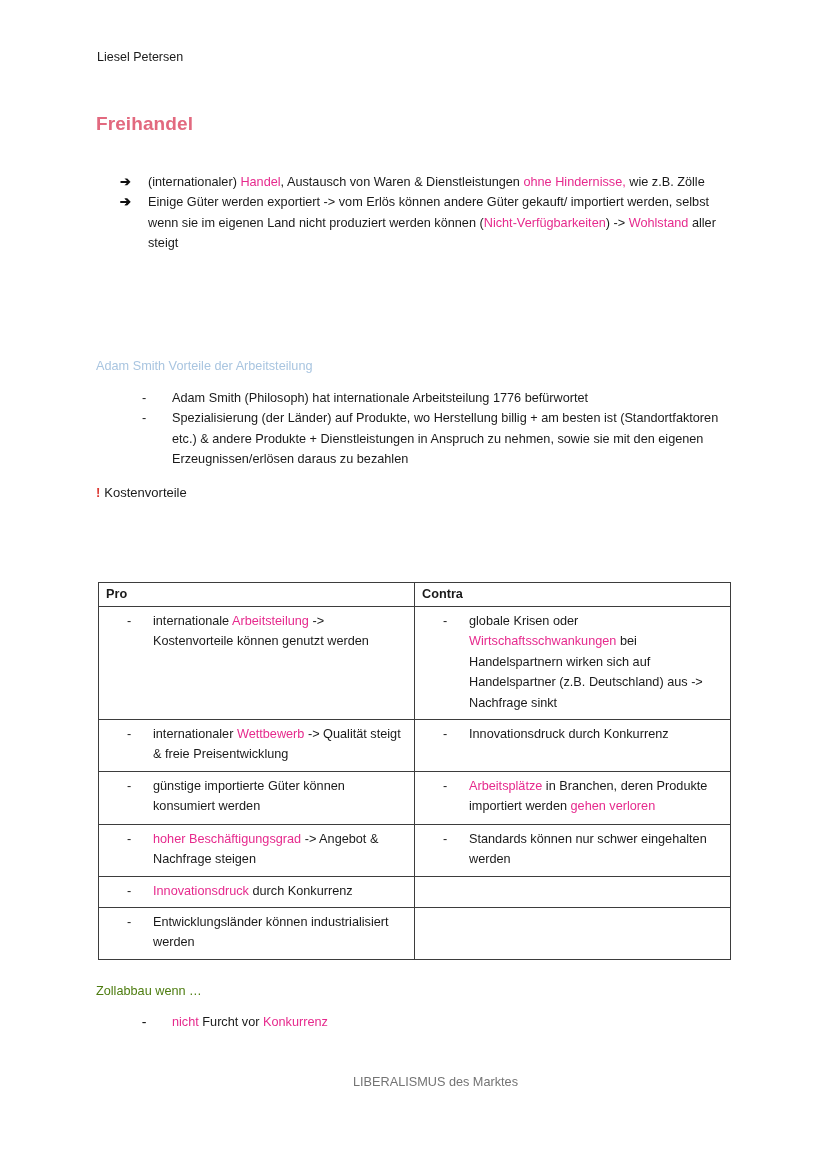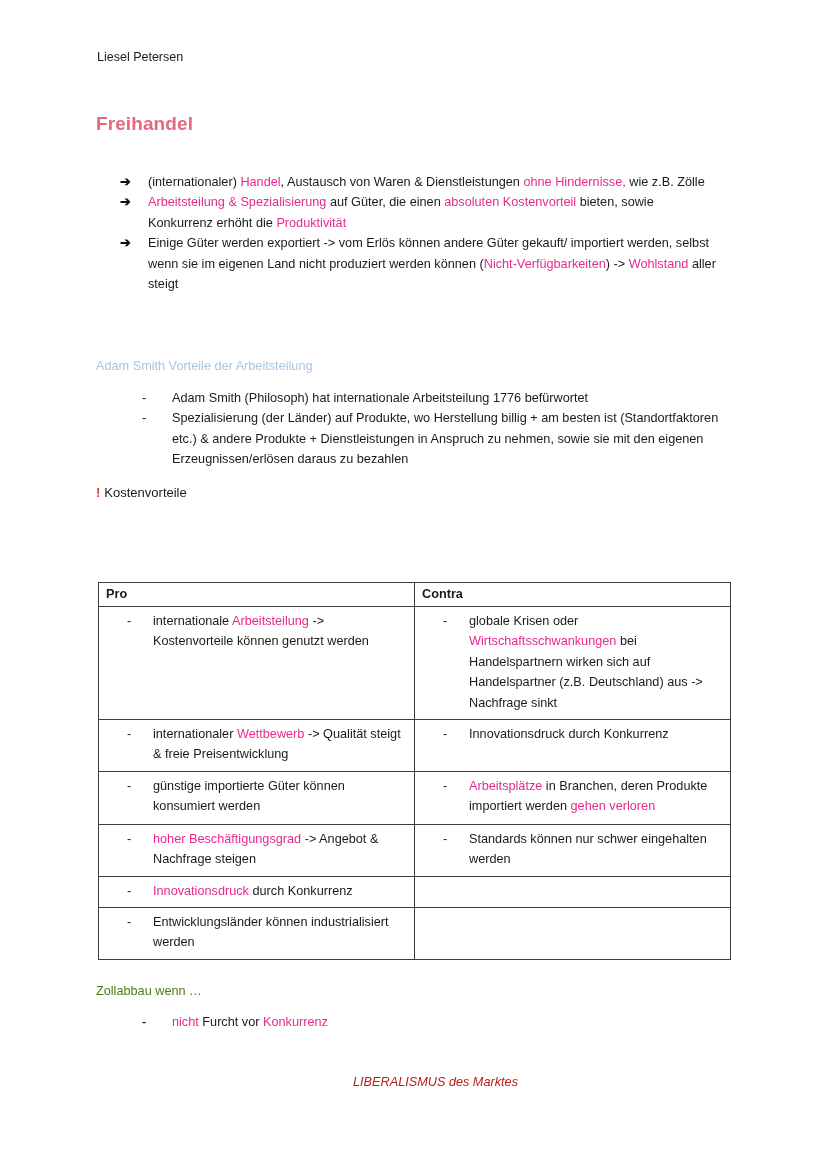--- a/index.html
+++ b/index.html
@@ -132,22 +132,21 @@
     color: #4d7c0f;
   }
 
   
   .closing-line {
     position: absolute;
     left: 353px;
     top: 1072px;
     font-size: 12.7px;
     line-height: 20px;
-    color: #b91c1c;
-    font-style: italic;
+    color: #737373;
   }
 
   
   .procontra-table {
     position: absolute;
     left: 98px;
     top: 582px;
     width: 632px;
     border-collapse: collapse;
     table-layout: fixed;
@@ -201,21 +200,21 @@
 <body>
 
 <div class="page">
 
   <div class="author">Liesel Petersen</div>
 
   <h1 class="doc-title">Freihandel</h1>
 
   <ul class="arrow-list" id="intro-list">
       <li><span class="arrow-glyph">➔</span><span><span>(internationaler) </span><span class="hl-magenta">Handel</span><span>, Austausch von Waren &amp; Dienstleistungen </span><span class="hl-magenta">ohne Hindernisse,</span><span> wie z.B. Zölle</span></span></li>
-      <li><span class="arrow-glyph">➔</span><span><span class="hl-magenta">Arbeitsteilung &amp; Spezialisierung</span><span> auf Güter, die einen </span><span class="hl-magenta">absoluten Kostenvorteil</span><span> bieten, sowie Konkurrenz erhöht die </span><span class="hl-magenta">Produktivität</span></span></li>
+      <li><span class="arrow-glyph">➔</span></li>
       <li><span class="arrow-glyph">➔</span><span><span>Einige Güter werden exportiert -&gt; vom Erlös können andere Güter gekauft/ importiert werden, selbst wenn sie im eigenen Land nicht produziert werden können (</span><span class="hl-magenta">Nicht-Verfügbarkeiten</span><span>) -&gt; </span><span class="hl-magenta">Wohlstand</span><span> aller steigt</span></span></li>
     </ul>
 
   <div class="subhead" id="subhead-adam-smith">Adam Smith Vorteile der Arbeitsteilung</div>
 
   <ul class="dash-list" id="list-adam-smith">
       <li><span class="dash-glyph">-</span><span><span>Adam Smith (Philosoph) hat internationale Arbeitsteilung 1776 befürwortet</span></span></li>
       <li><span class="dash-glyph">-</span><span><span>Spezialisierung (der Länder) auf Produkte, wo Herstellung billig + am besten ist (Standortfaktoren etc.) &amp; andere Produkte + Dienstleistungen in Anspruch zu nehmen, sowie sie mit den eigenen Erzeugnissen/erlösen daraus zu bezahlen</span></span></li>
     </ul>
 

